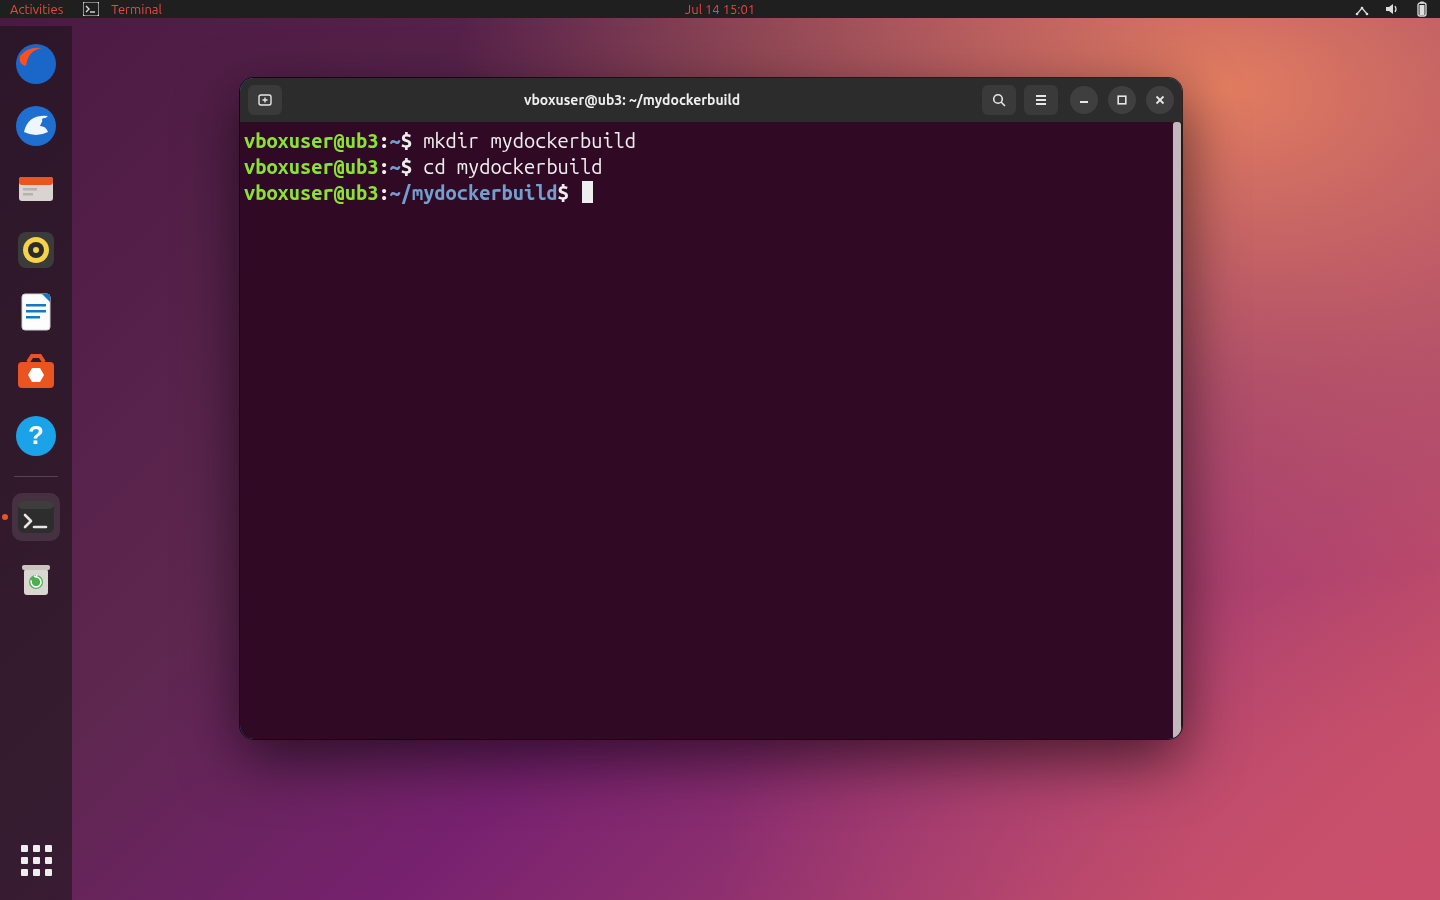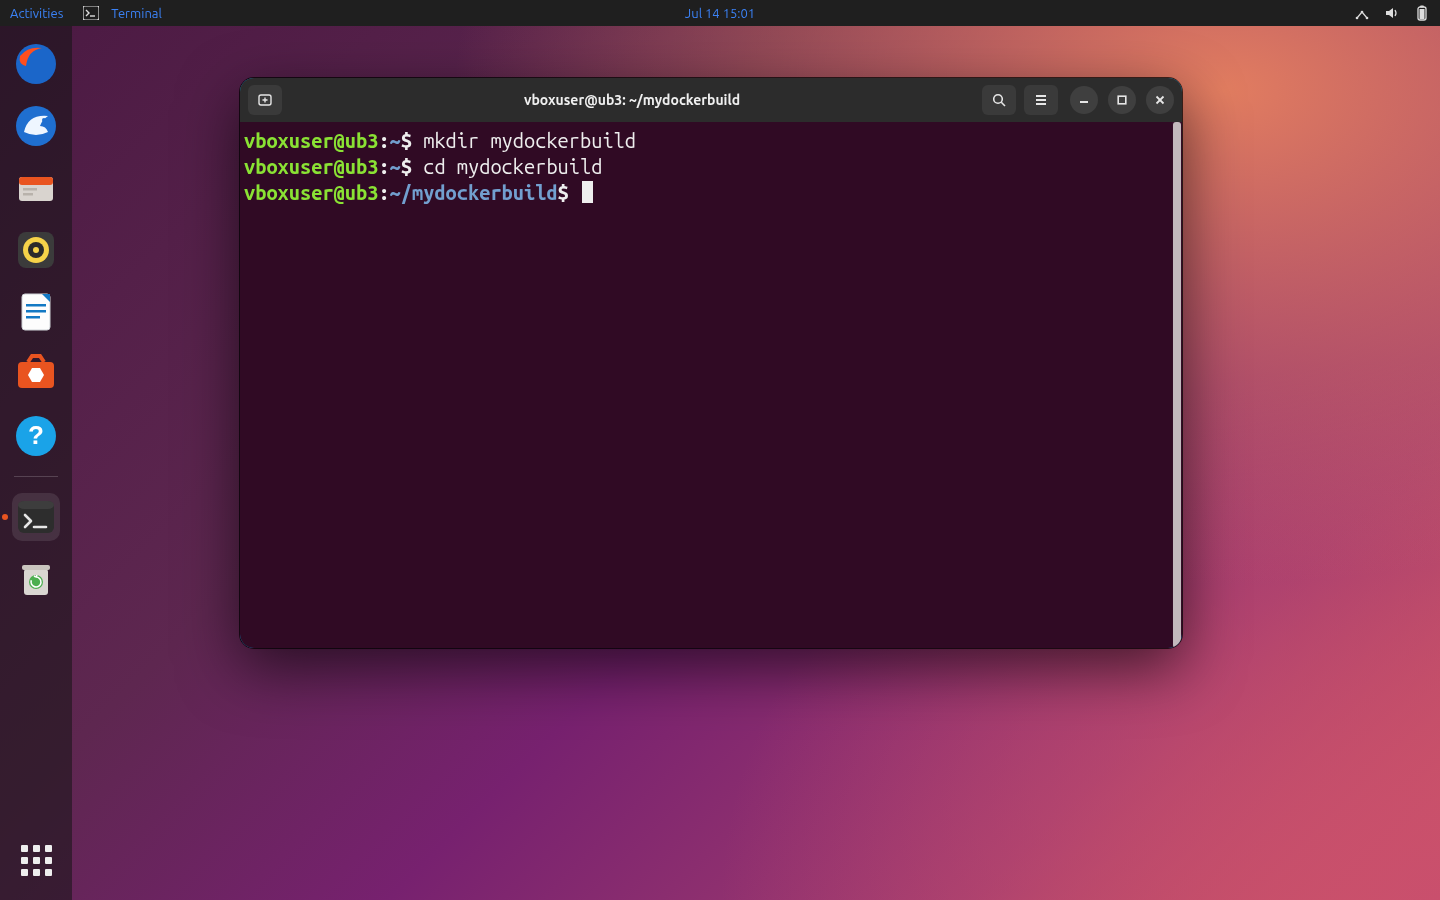--- a/index.html
+++ b/index.html
@@ -21,26 +21,26 @@
     background:
       radial-gradient(1400px 900px at 85% 10%, #e27d60 0%, rgba(226,125,96,0) 55%),
       radial-gradient(1200px 900px at 100% 100%, #c94f6d 0%, rgba(201,79,109,0) 60%),
       linear-gradient(135deg, #4a1942 0%, #5e2750 35%, #77216f 55%, #a03b6f 80%, #d55d5d 100%);
   }
 
   
   .topbar {
     position: absolute;
     top: 0; left: 0; right: 0;
-    height: 26px;
+    height: 18px;
     background: #1f1f1f;
     display: flex;
     align-items: center;
     font-size: 13px;
-    color: #3b82f6;
+    color: #ef4444;
     padding: 0 10px;
   }
   .topbar .left { display: flex; align-items: center; gap: 20px; }
   .topbar .left .app { display: flex; align-items: center; gap: 12px; }
   .topbar .center { position: absolute; left: 50%; transform: translateX(-50%); }
   .topbar .right { margin-left: auto; display: flex; align-items: center; gap: 14px; }
   .topbar .tray-icon { width: 16px; height: 16px; display: inline-flex; align-items: center; justify-content: center; fill: #ddd; }
 
   
   .dock {
@@ -100,21 +100,21 @@
     background: #eee;
     border-radius: 1px;
   }
 
   
   .window {
     position: absolute;
     left: 240px;
     top: 78px;
     width: 942px;
-    height: 570px;
+    height: 661px;
     background: #0ea5e9;
     border-radius: 14px;
     box-shadow: 0 20px 60px rgba(0,0,0,0.6), 0 0 0 1px rgba(0,0,0,0.7);
     display: flex;
     flex-direction: column;
     overflow: hidden;
   }
   .titlebar {
     height: 44px;
     background: #2c2c2c;

